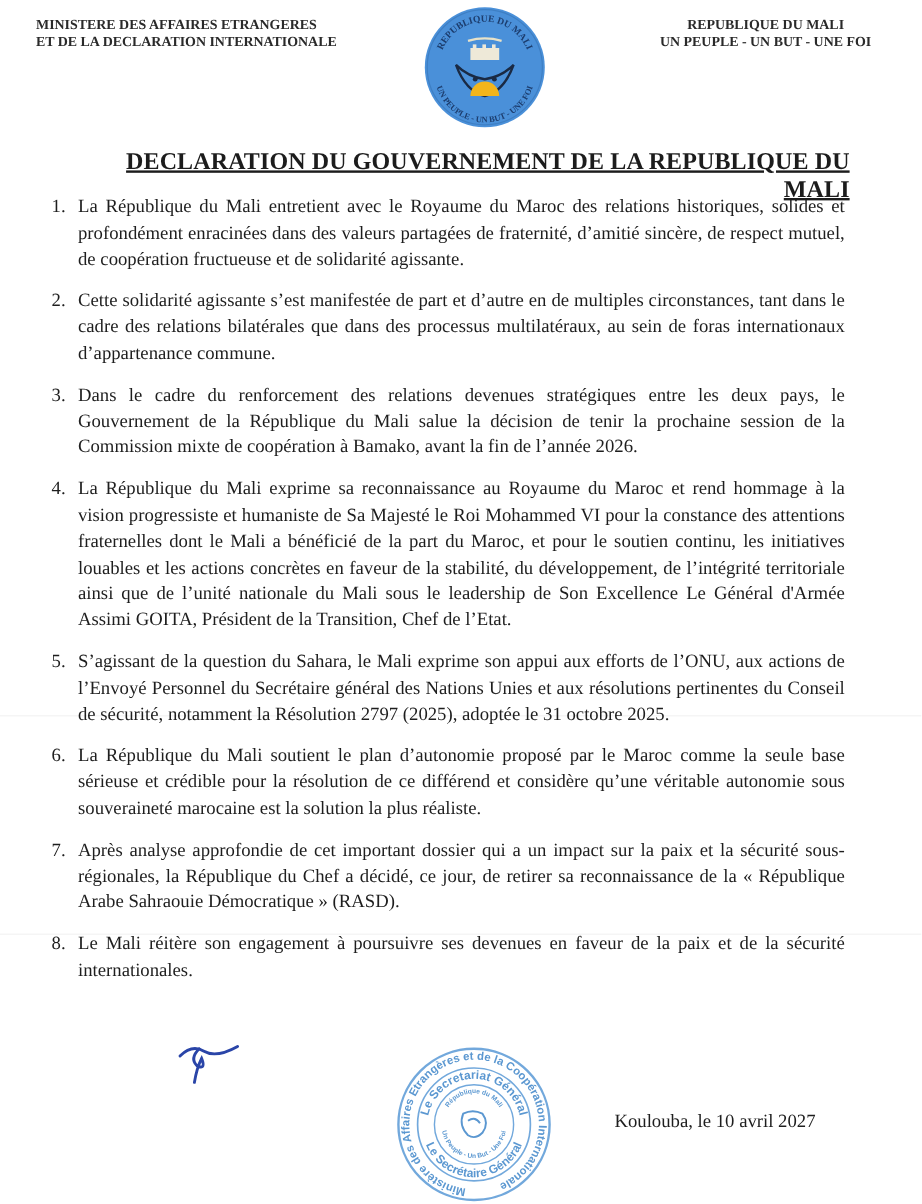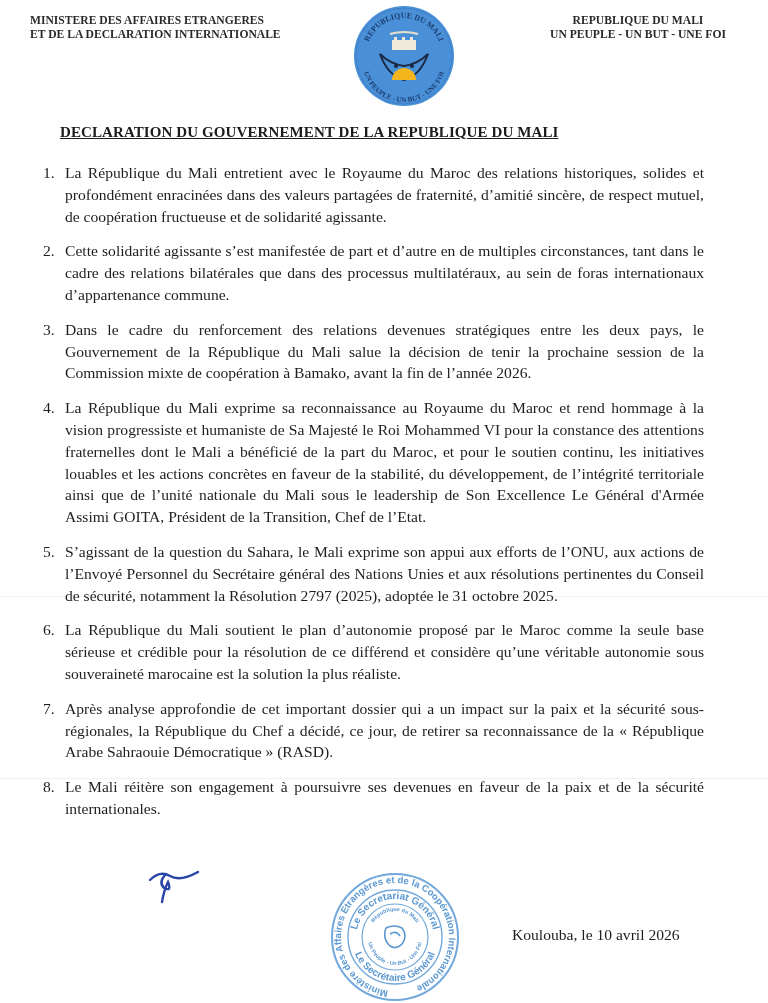--- a/index.html
+++ b/index.html
@@ -15,21 +15,21 @@
   .header-right {
     position: absolute; left: 538px; top: 14px; width: 200px;
     text-align: center; font-weight: bold; font-size: 11.6px; line-height: 14px;
     color: #2a2a2a;
   }
   .emblem {
     position: absolute; left: 352px; top: 4px; width: 104px; height: 104px;
   }
   .title {
     position: absolute; left: 60px; top: 124px; width: 648px;
-    text-align: left; font-weight: bold; font-size: 15px;
+    text-align: right; font-weight: bold; font-size: 20px;
     text-decoration: underline; color: #1c1c1c; letter-spacing: 0.1px;
   }
   .items { position: absolute; left: 0; top: 152px; width: 768px; }
   .item {
     position: relative; margin-left: 44px; width: 660px;
     font-size: 15.6px; line-height: 21.8px; text-align: justify;
     color: #1e1e1e;
   }
   .item .num { position: absolute; left: -1px; top: 0; width: 20px; }
   .item .txt { display: block; padding-left: 21px; }
@@ -149,16 +149,16 @@
     <text font-size="10"><textPath href="#stMidBot" startOffset="50%" text-anchor="middle">Le Secrétaire Général</textPath></text>
     <text font-size="5.5"><textPath href="#stInTop" startOffset="50%" text-anchor="middle">République du Mali</textPath></text>
     <text font-size="5.5"><textPath href="#stInBot" startOffset="50%" text-anchor="middle">Un Peuple - Un But - Une Foi</textPath></text>
   </g>
   <g stroke="#3f86c9" stroke-width="1.6" fill="none" opacity="0.85">
     <path d="M 56 56 Q 52 66 60 74 Q 66 78 72 72 Q 78 64 72 56 Q 64 52 56 56 Z"></path>
     <path d="M 60 62 Q 66 58 70 64"></path>
   </g>
 </svg>
 
-<div class="date">Koulouba, le 10 avril 2026</div>
+<div class="date">Koulouba, le 10 avril 2027</div>
 
 <div class="fold" style="top:596px;"></div>
 <div class="fold" style="top:778px;"></div>
 
 </body></html>

